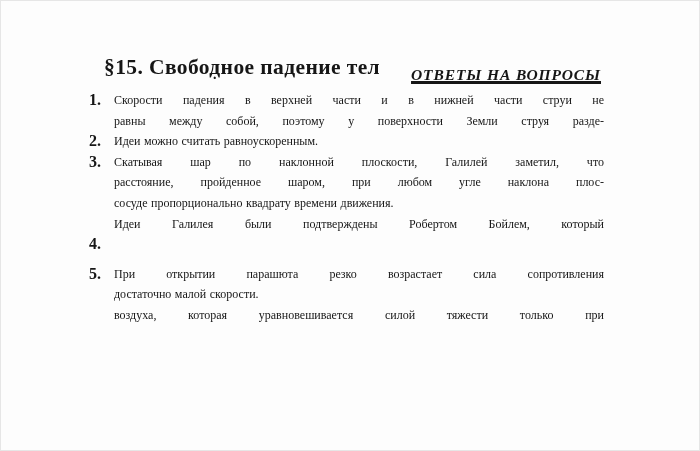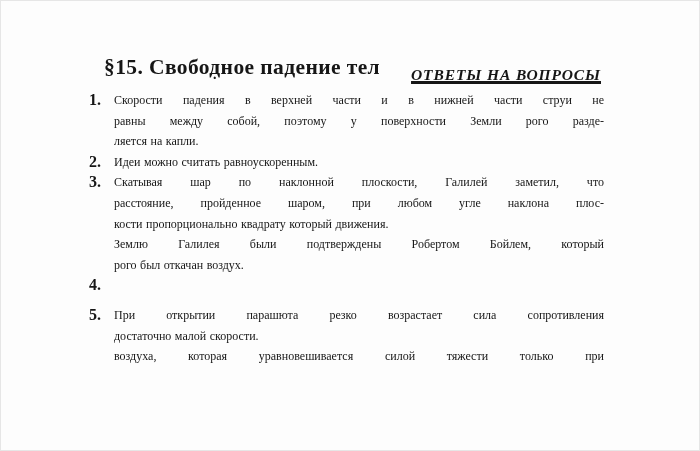--- a/index.html
+++ b/index.html
@@ -66,40 +66,38 @@
   <div class="heading-wrap">
     <span class="heading">ОТВЕТЫ НА ВОПРОСЫ</span>
   </div>
 
   <div class="answers">
 
     <div class="item">
       <div class="num">1.</div>
       <div class="body">
         <div class="line j">Скорости падения в верхней части и в нижней части струи не</div>
-        <div class="line j">равны между собой, поэтому у поверхности Земли рого разде-</div>
-        <div class="line last">ляется на капли.</div>
+        <div class="line j">равны между собой, поэтому у поверхности Земли струя разде-</div>
       </div>
     </div>
 
     <div class="item">
       <div class="num">2.</div>
       <div class="body">
         <div class="line last">Идеи можно считать равноускоренным.</div>
       </div>
     </div>
 
     <div class="item">
       <div class="num">3.</div>
       <div class="body">
         <div class="line j">Скатывая шар по наклонной плоскости, Галилей заметил, что</div>
         <div class="line j">расстояние, пройденное шаром, при любом угле наклона плос-</div>
-        <div class="line last">кости пропорционально квадрату который движения.</div>
-        <div class="line j">Землю Галилея были подтверждены Робертом Бойлем, который</div>
-        <div class="line last">рого был откачан воздух.</div>
+        <div class="line last">сосуде пропорционально квадрату времени движения.</div>
+        <div class="line j">Идеи Галилея были подтверждены Робертом Бойлем, который</div>
       </div>
     </div>
 
     <div class="item">
       <div class="num">4.</div>
       <div class="body">
       </div>
     </div>
 
     <div class="item gap">

